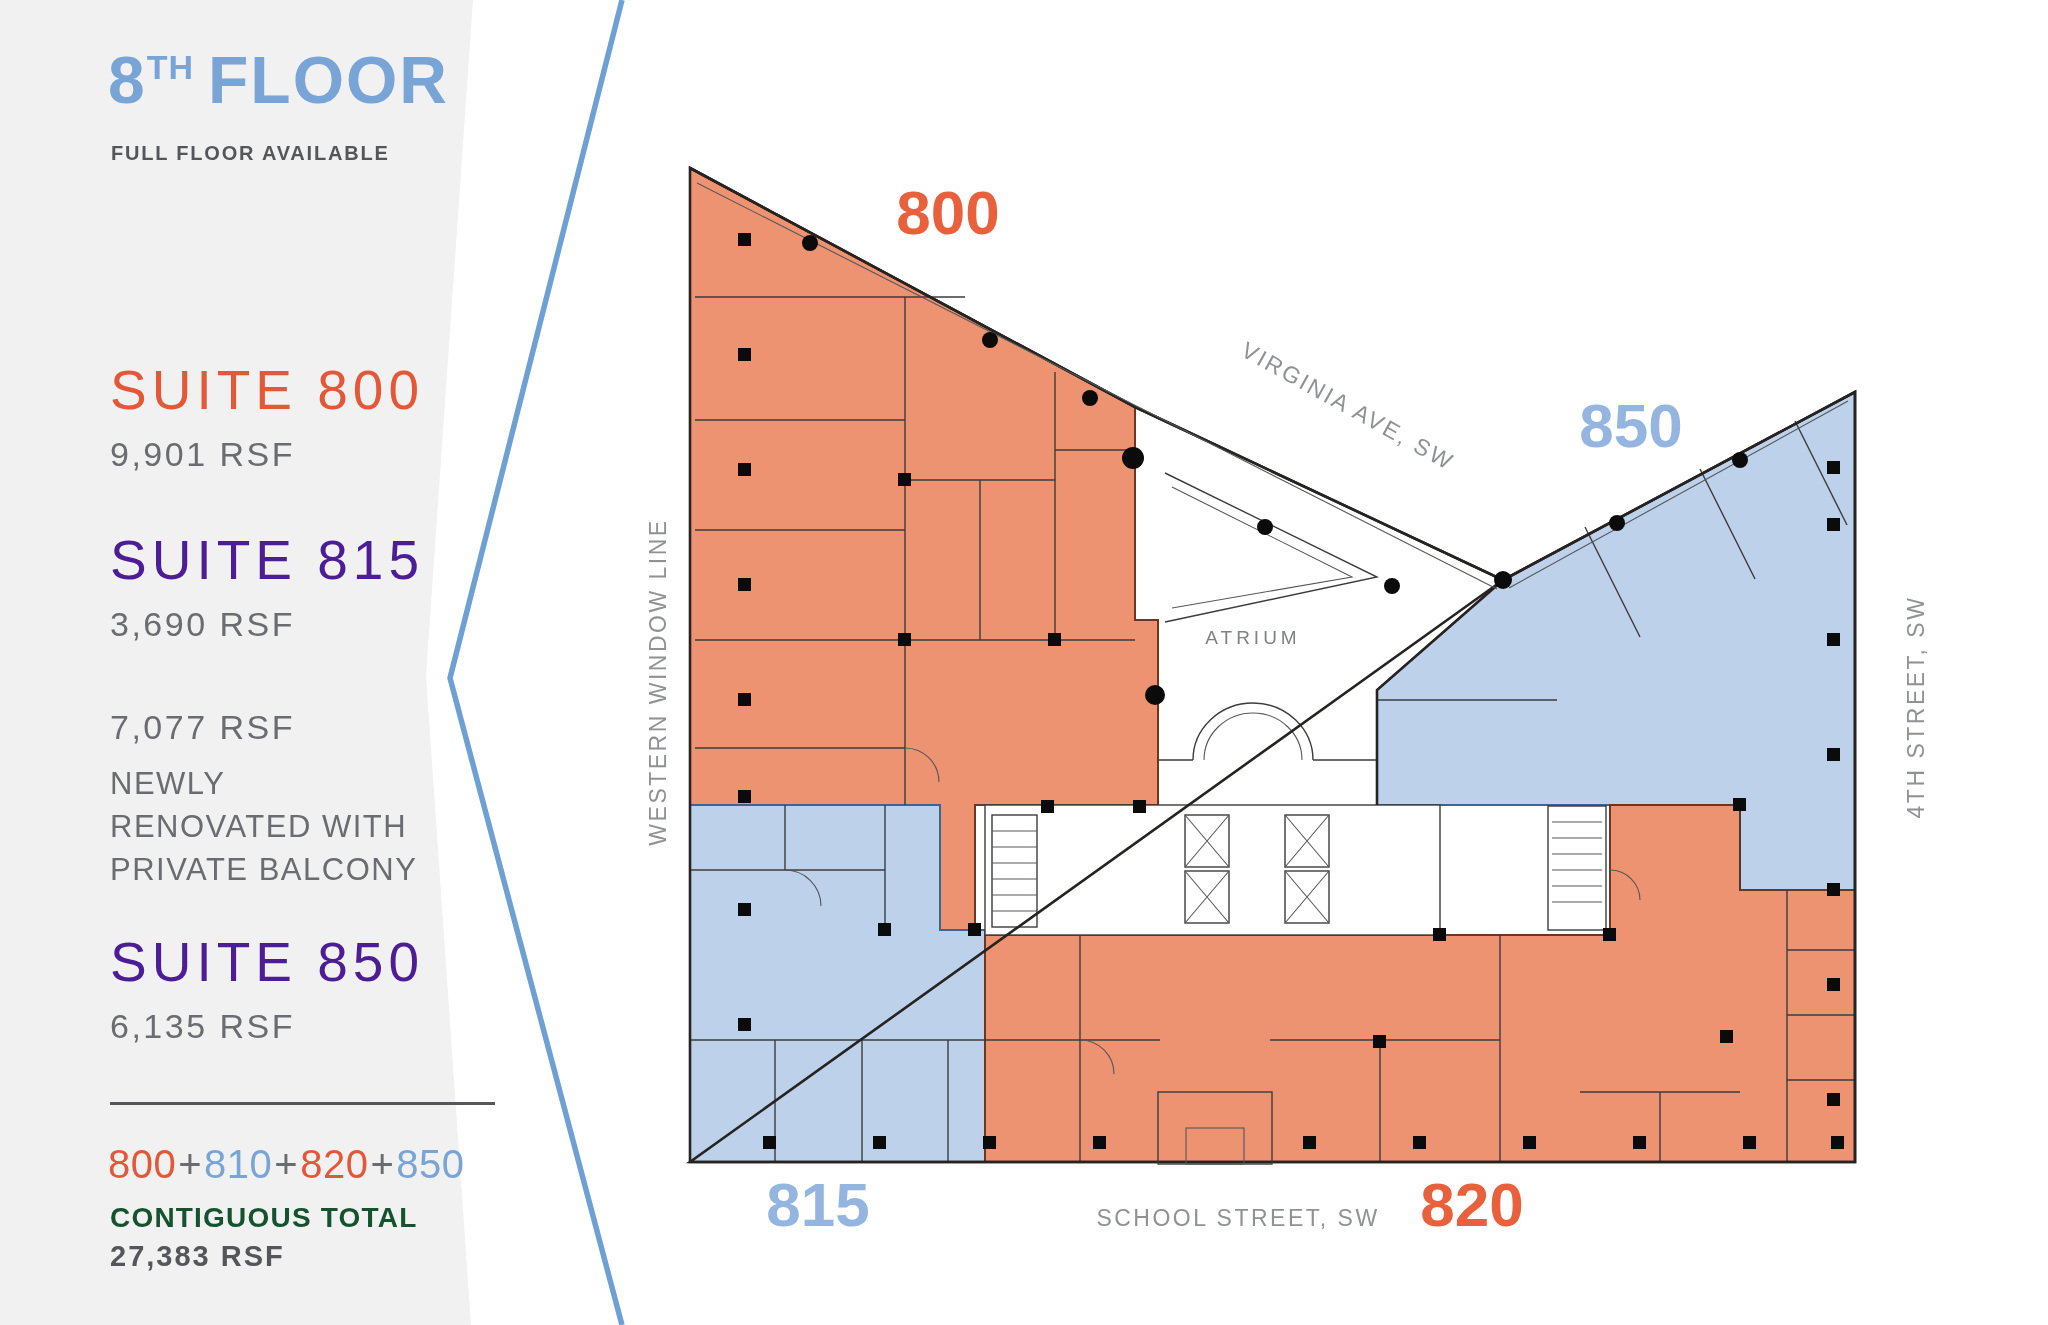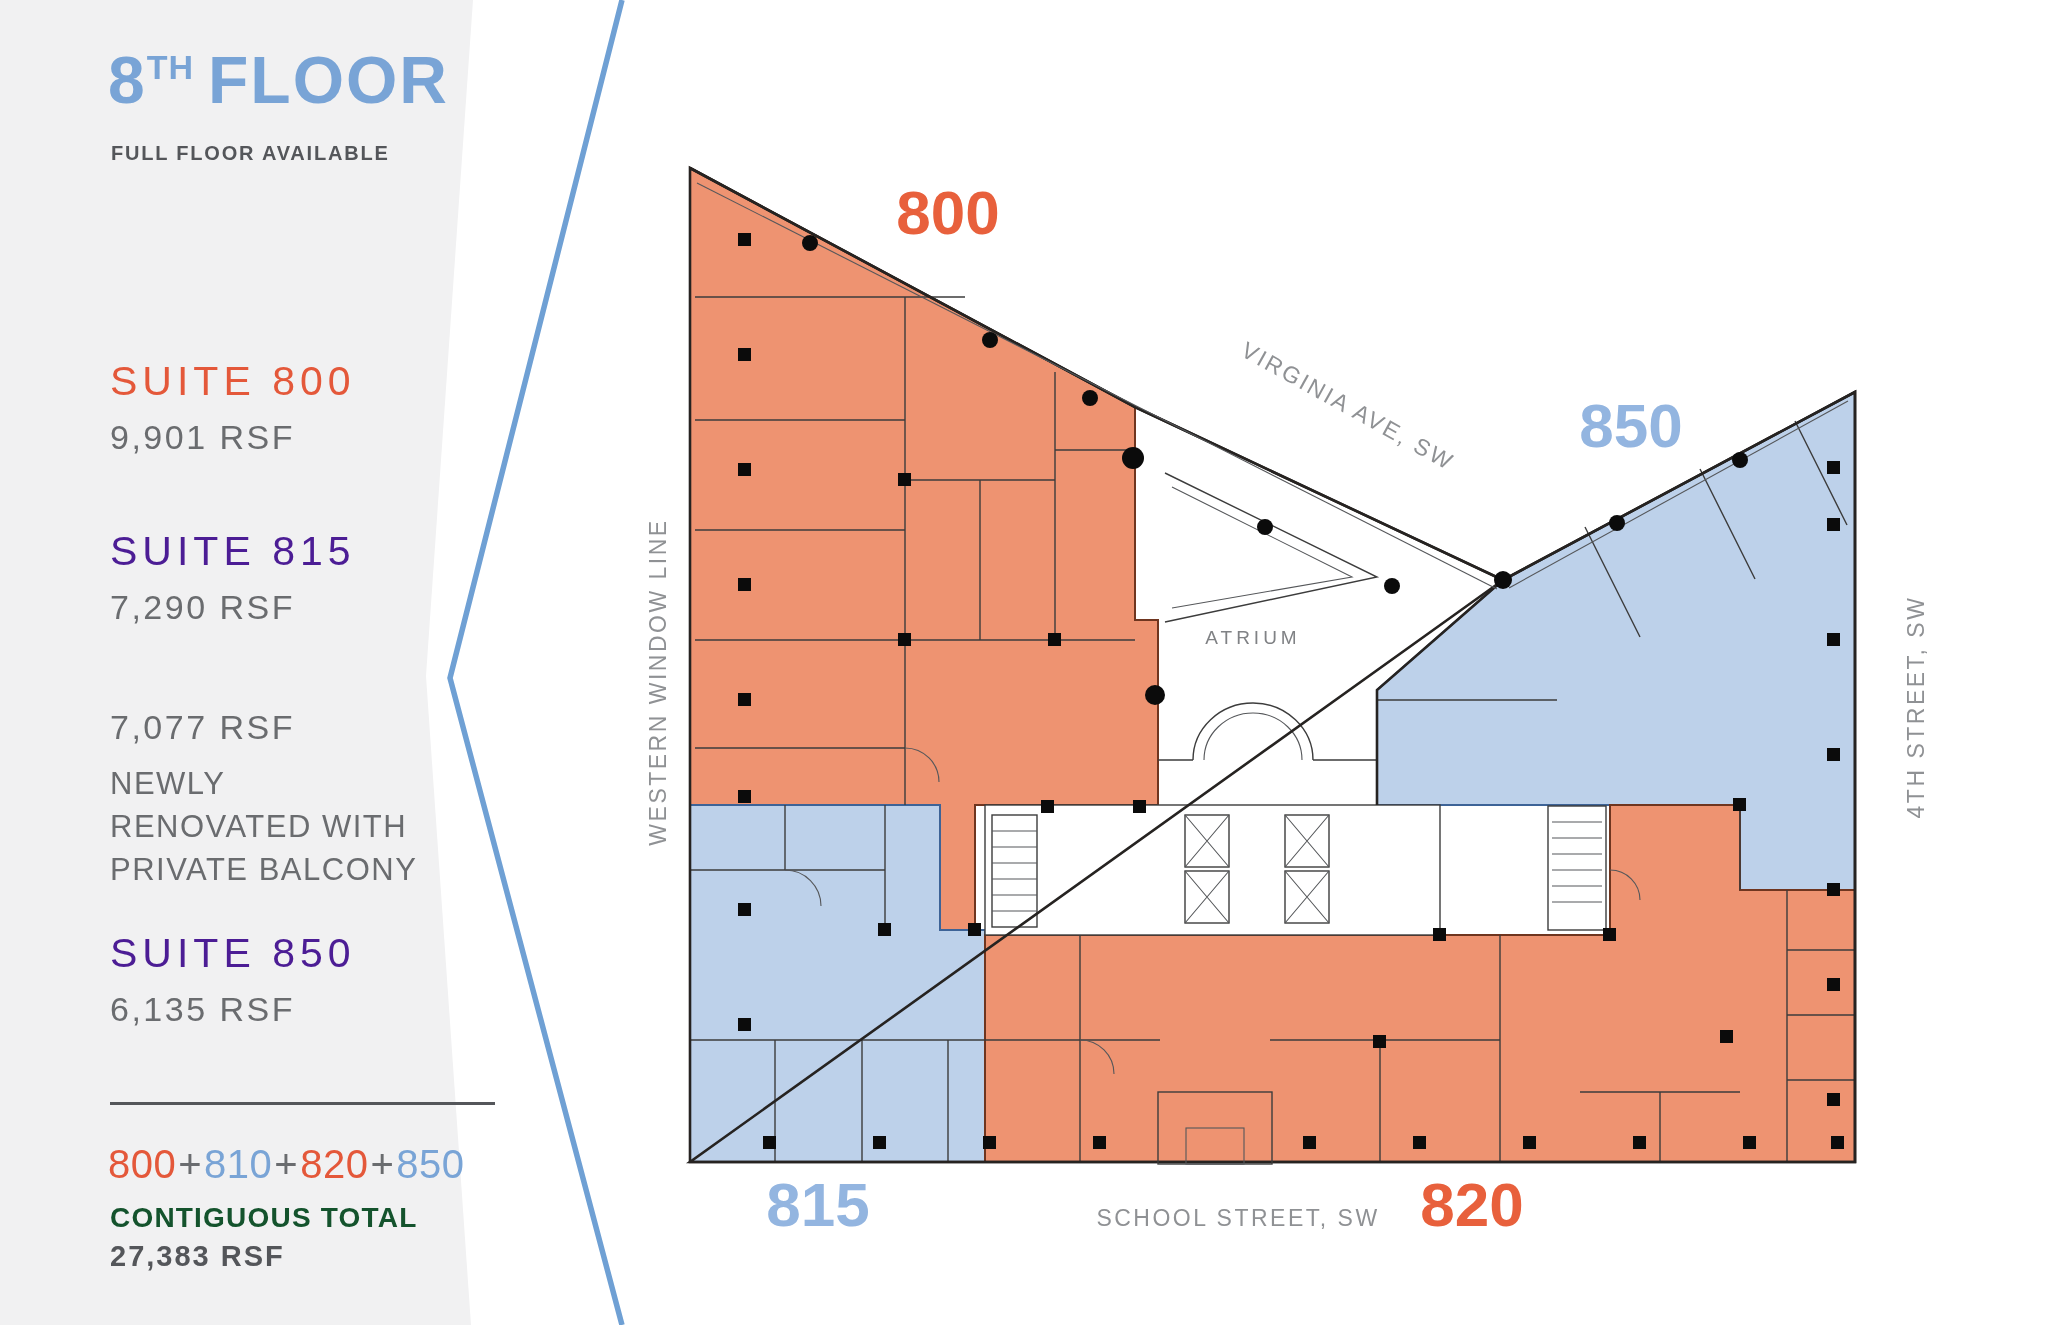--- a/index.html
+++ b/index.html
@@ -10,21 +10,21 @@
 
   
   .sidebar-text { position:absolute; left:0; top:12px; width:520px; height:1325px;margin-left:48px; }
   .title { position:absolute; left:60px; top:30px; color:#79A4D6; font-weight:bold; letter-spacing:2px; }
   .title .num  { font-size:66px; }
   .title .ord  { font-size:34px; position:relative; top:-24px; letter-spacing:1px; }
   .title .rest { font-size:66px; margin-left:14px; }
   .subtitle { position:absolute; left:63px; top:130px; font-size:20px; font-weight:bold;
               letter-spacing:1.8px; color:#54565A; }
   .suite { position:absolute; left:62px; }
-  .suite .s-name { font-size:41px; letter-spacing:5px; }
+  .suite .s-name { font-size:55px; letter-spacing:5px; }
   .suite .s-rsf  { font-size:34px; letter-spacing:2.5px; color:#6A6C6F; margin-top:13px; }
   .suite .s-note { font-size:31px; letter-spacing:1.5px; color:#6A6C6F; margin-top:16px;
                    width:320px; line-height:1.38; }
   .suite.orange .s-name { color:#E4583A; }
   .suite.blue   .s-name { color:#4c1d95; }
   .s800 { top:346px; } .s815 { top:516px; } .s820 { top:683px; } .s850 { top:918px; }
   .divider { position:absolute; left:62px; top:1090px; width:385px; height:3px; background:#54565A; }
   .contig-row { position:absolute; left:60px; top:1130px; font-size:40px; letter-spacing:0.5px; }
   .contig-row .c-orange { color:#E4583A; }
   .contig-row .c-blue   { color:#79A4D6;text-align:center; }
@@ -192,21 +192,21 @@
       <span class="num">8</span><span class="ord">TH</span><span class="rest">FLOOR</span>
     </div>
     <div class="subtitle">FULL FLOOR AVAILABLE</div>
 
     <div class="suite orange s800">
       <div class="s-name">SUITE 800</div>
       <div class="s-rsf">9,901 RSF</div>
     </div>
     <div class="suite blue s815">
       <div class="s-name">SUITE 815</div>
-      <div class="s-rsf">7,290 RSF</div>
+      <div class="s-rsf">3,690 RSF</div>
     </div>
     <div class="suite orange s820">
       <div class="s-rsf">7,077 RSF</div>
       <div class="s-note">NEWLY RENOVATED WITH PRIVATE BALCONY</div>
     </div>
     <div class="suite blue s850">
       <div class="s-name">SUITE 850</div>
       <div class="s-rsf">6,135 RSF</div>
     </div>
 

